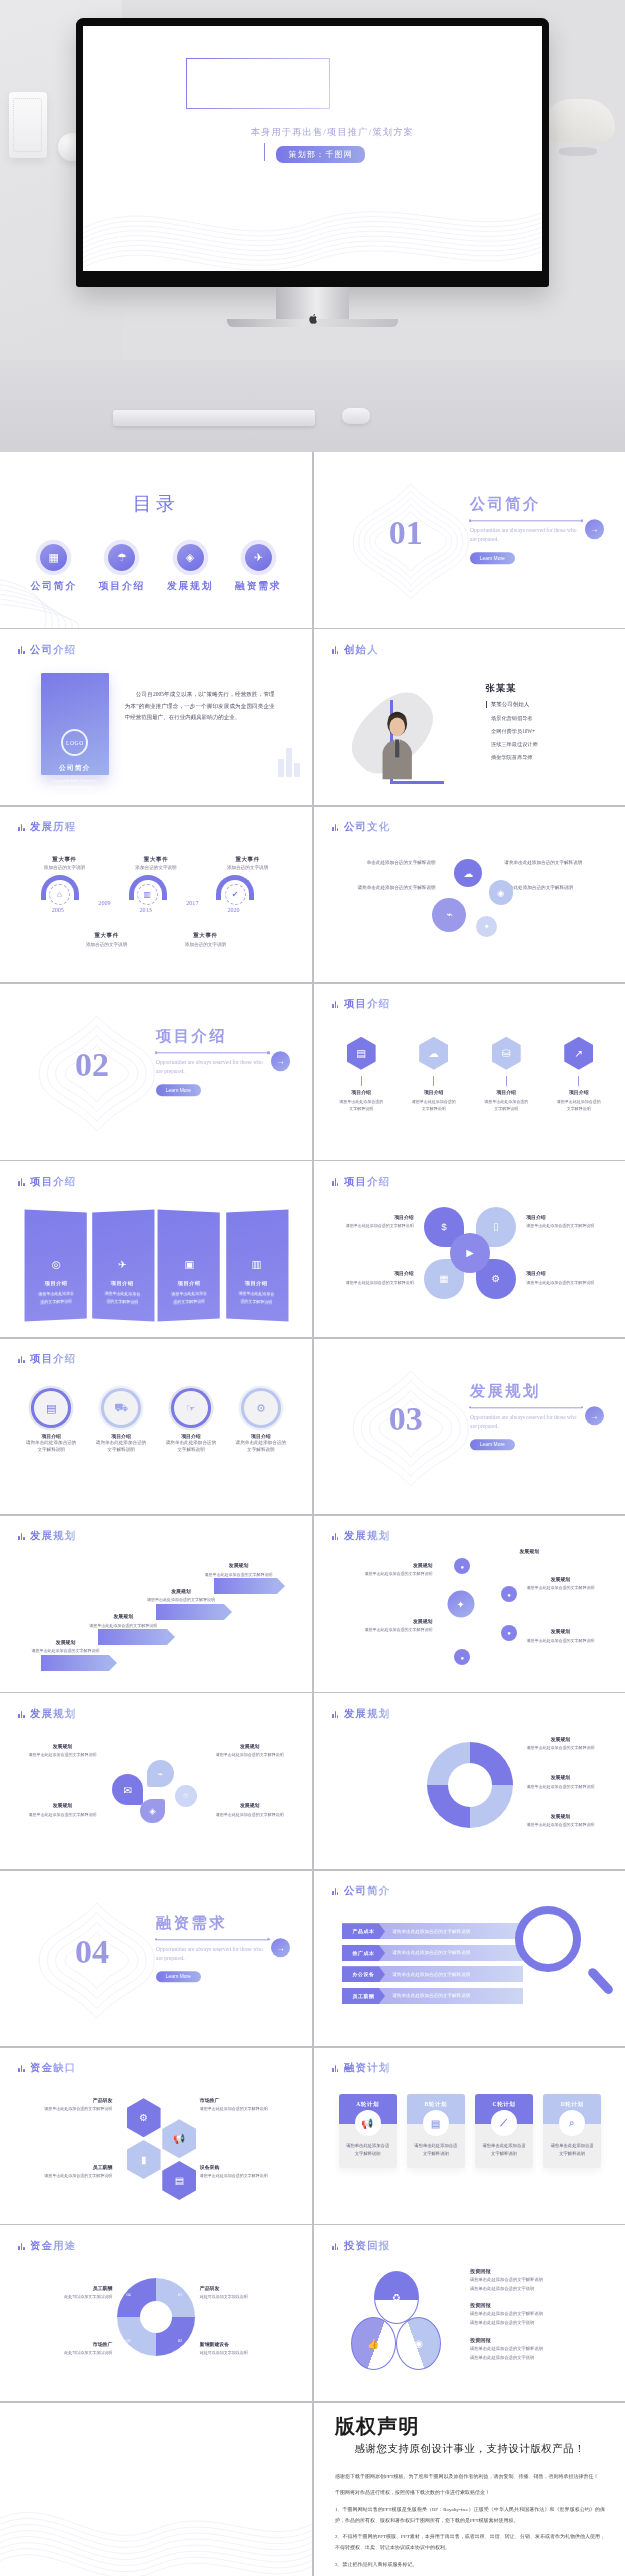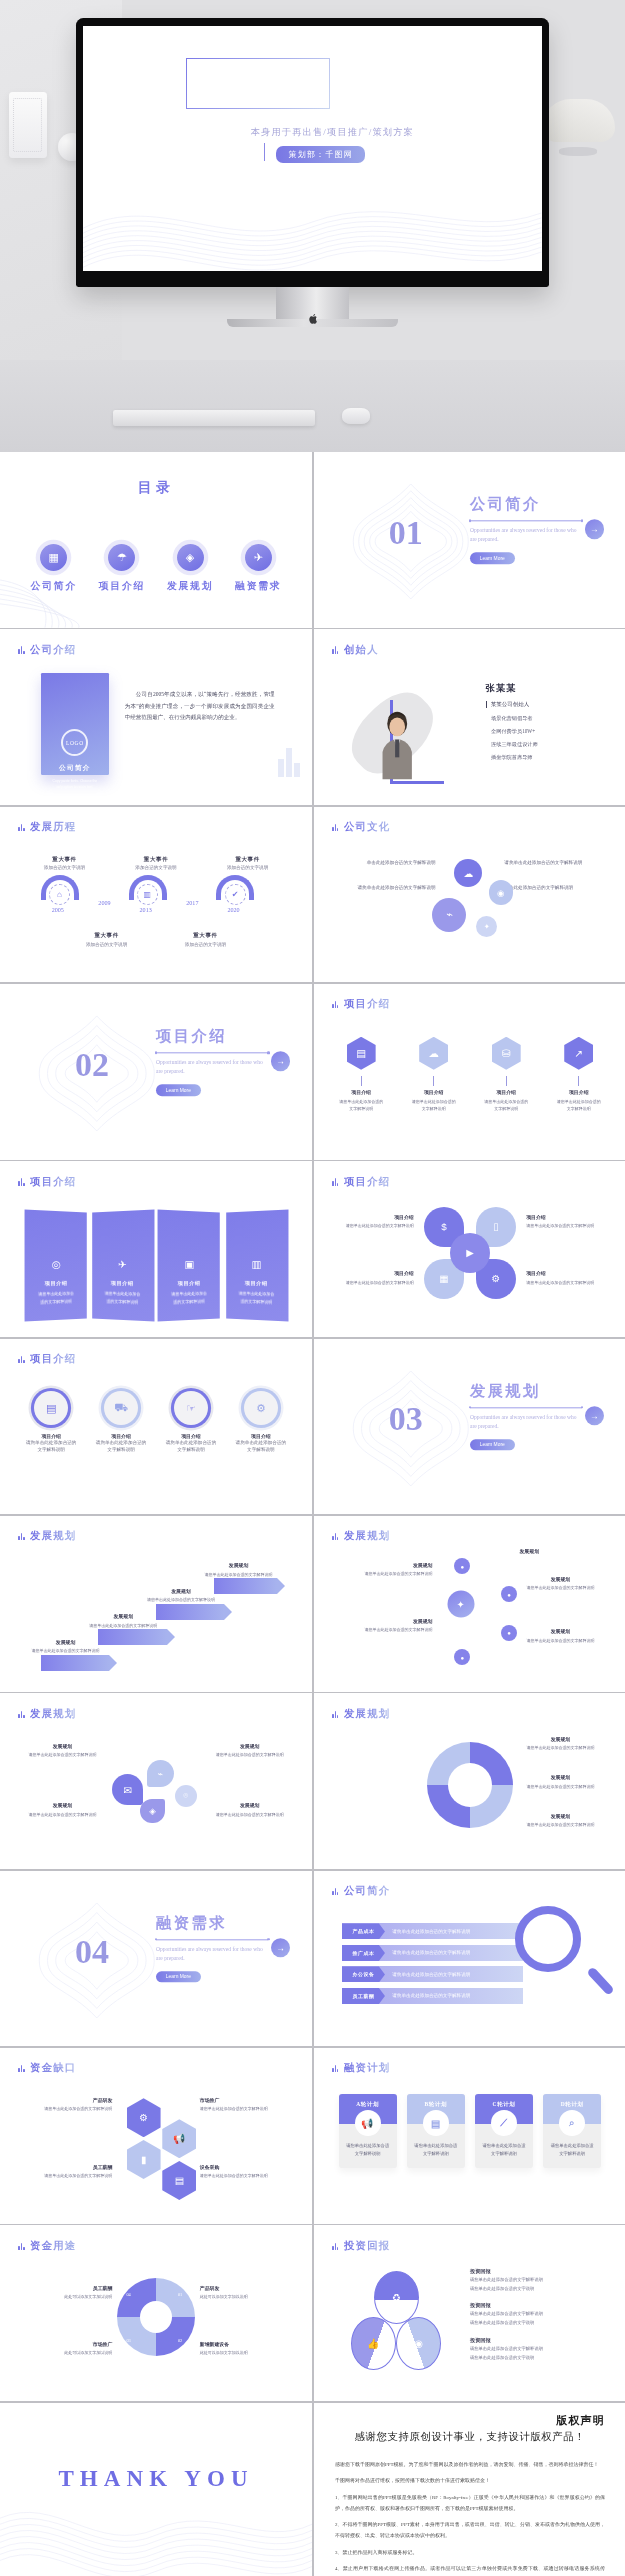--- a/index.html
+++ b/index.html
@@ -63,22 +63,22 @@
   .sh-ico i { display:block; width:1.5px; background:#7a79e6; border-radius:0.6px; }
   .sh-ico i:nth-child(1){height:4.3px}.sh-ico i:nth-child(2){height:7.3px}.sh-ico i:nth-child(3){height:3.1px}
   .sh-title { font-family:"Liberation Serif",serif; font-weight:700; font-size:10.4px; letter-spacing:1.2px;
     background:linear-gradient(90deg,#6f6ee3,#a9b6ea); -webkit-background-clip:text;
     background-clip:text; color:transparent; }
 
   .ph { color:#6b6b80; font-size:4.6px; line-height:1.65; font-family:"Liberation Serif",serif; }
   .lbl { font-family:"Liberation Serif",serif; font-weight:700; color:#3c3c52; }
 
   
-  .toc-title { position:absolute; top:27px; left:0; width:100%; text-align:center;
-    font-family:"Liberation Serif",serif; font-weight:700; font-size:14px; letter-spacing:4.3px; color:#7a79e6; }
+  .toc-title { position:absolute; top:39px; left:0; width:100%; text-align:center;
+    font-family:"Liberation Serif",serif; font-weight:400; font-size:19px; letter-spacing:4.3px; color:#7a79e6; }
   .toc-row { position:absolute; top:92px; left:8%; width:84%; display:flex; justify-content:space-between; }
   .toc-item { width:22%; text-align:center; }
   .toc-circle { width:27px; height:27px; border-radius:50%; margin:0 auto 8.6px;
     background:linear-gradient(150deg,#9a98ea,#6f6ee3); display:flex; align-items:center;
     justify-content:center; box-shadow:0 0 0 4.3px rgba(154,152,234,.22); color:#fff; font-size:11px; }
   .toc-label { font-family:"Liberation Serif",serif; font-weight:700; font-size:9.8px;
     letter-spacing:1.8px; color:#7a79e6; }
 
   
   .sec-num { position:absolute; left:24%; top:46%; transform:translateY(-50%);
@@ -260,21 +260,21 @@
   .roi-shapes{ position:absolute; left:12%; top:26%; width:30%; height:62%; }
   .roi-shapes > div{ position:absolute; width:45px;height:53px;border-radius:50%;
     border:1.2px solid #7a79e6; display:flex;align-items:center;justify-content:center;color:#fff;font-size:9.8px;}
 
   
   .ty{ position:absolute; top:36%; left:0; width:100%; text-align:center;
     font-family:"Liberation Serif",serif; font-weight:700; font-size:23px; letter-spacing:6.1px; color:#6f6ee3; }
 
   
   .cp{ padding:9.8px 21px 13.4px; }
-  .cp h1{ text-align:right; font-family:"Liberation Serif",serif; font-size:11px; color:#1d1d1d; letter-spacing:1.2px;}
+  .cp h1{ text-align:left; font-family:"Liberation Serif",serif; font-size:20px; color:#1d1d1d; letter-spacing:1.2px;}
   .cp h2{ text-align:center; font-family:"Liberation Serif",serif; font-size:10.4px; color:#1d1d1d;
     font-weight:400; margin-top:2.4px; letter-spacing:0.6px;}
   .cp p{ font-family:"Liberation Serif",serif; font-size:5px; color:#4a4a4a; line-height:2.2; margin-top:5.5px; text-align:justify;}
   .cp p:first-of-type{ margin-top:14.7px; }
 
   .wm { position:absolute; left:0; top:46%; width:100%; text-align:center; pointer-events:none;
     font-family:"Liberation Serif",serif; font-size:16px; color:rgba(150,150,160,.17); letter-spacing:3.7px; }
 </style>
 </head>
 <body>
@@ -993,21 +993,20 @@
         </div>
         <div class="roi-item">
           <div class="h">投资回报</div>
           <div class="d">请您单击此处添加合适的文字解释说明</div>
           <div class="d">请您单击此处添加合适的文字说明</div>
         </div>
       </div>
     </div>
 
     <div class="slide">
-      <div class="ty">THANK YOU</div>
       <svg style="position:absolute;left:0;bottom:0;width:100%;height:55%" viewBox="0 0 512 160" preserveAspectRatio="none">
         <g fill="none" stroke="#b9bde8" stroke-width="0.55" opacity=".6">
           <path d="M0,60 C90,20 160,120 256,78 C352,36 430,110 512,70"></path>
           <path d="M0,70 C90,30 160,130 256,88 C352,46 430,120 512,80"></path>
           <path d="M0,80 C90,40 160,140 256,98 C352,56 430,130 512,90"></path>
           <path d="M0,90 C90,50 160,150 256,108 C352,66 430,140 512,100"></path>
           <path d="M0,100 C90,60 160,160 256,118 C352,76 430,150 512,110"></path>
           <path d="M0,110 C90,70 160,170 256,128 C352,86 430,160 512,120"></path>
           <path d="M0,120 C90,80 160,180 256,138 C352,96 430,170 512,130"></path>
           <path d="M0,130 C90,90 160,190 256,148 C352,106 430,180 512,140"></path>

